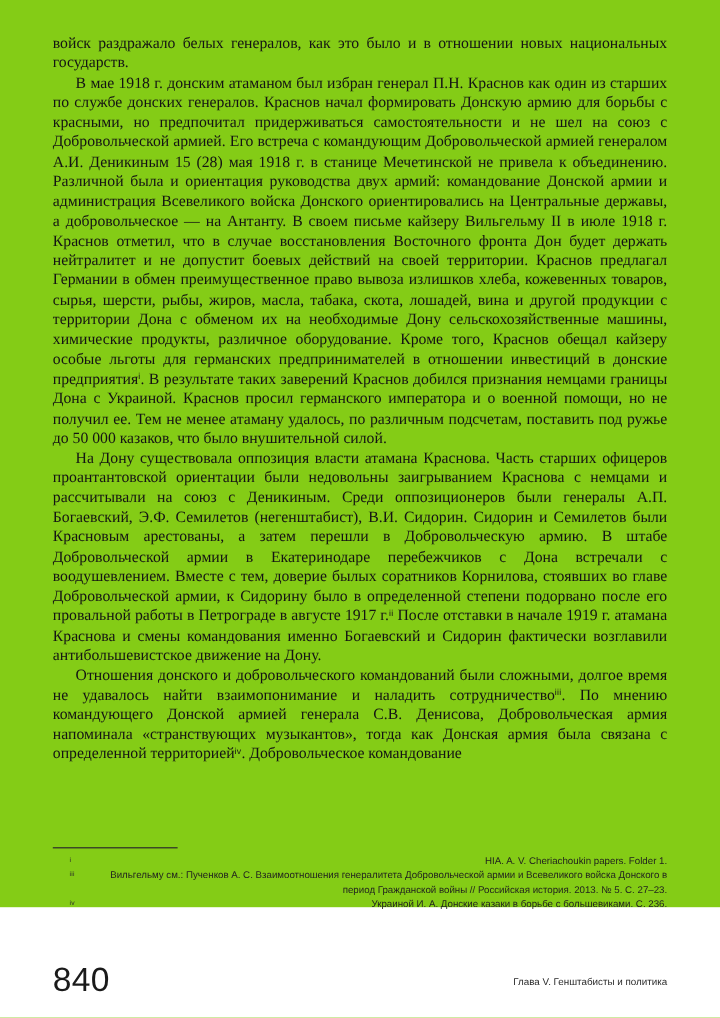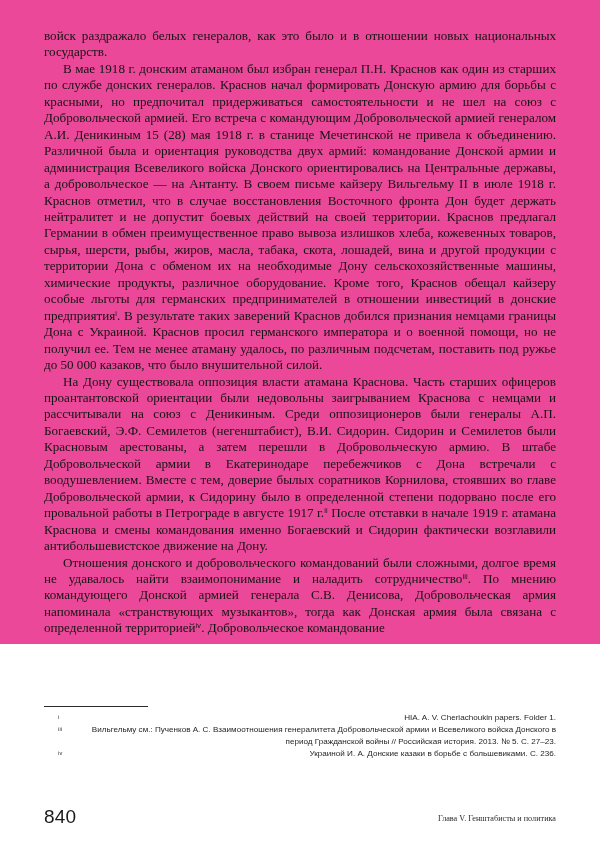--- a/index.html
+++ b/index.html
@@ -12,22 +12,22 @@
     height: 848px;
     background: #ffffff;
     font-family: "Liberation Serif", "DejaVu Serif", serif;
     color: #1a1a1a;
     overflow: hidden;
   }
 
   .page {
     position: relative;
     width: 600px;
-    height: 644px;
-    background: #ec4899;
+    height: 756px;
+    background: #84cc16;
     box-sizing: border-box;
   }
 
   
   .body-block {
     position: absolute;
     left: 44px;
     top: 28px;
     width: 512px;
   }
@@ -97,30 +97,30 @@
     left: 0;
     top: 800px;
     width: 600px;
     height: 48px;
   }
   .page-number {
     position: absolute;
     left: 44px;
     top: 4px;
     font-family: "Liberation Sans", "DejaVu Sans", sans-serif;
-    font-size: 19px;
+    font-size: 28px;
     line-height: 26px;
     color: #1a1a1a;
     letter-spacing: 0.2px;
   }
   .chapter-title {
     position: absolute;
     right: 44px;
     top: 13px;
-    font-family: Liberation Serif, serif;
+    font-family: Liberation Sans, sans-serif;
     font-size: 8.2px;
     line-height: 12px;
     color: #2a2a2a;
     white-space: nowrap;
   }
 </style>
 </head>
 <body>
 
 <div class="page">

